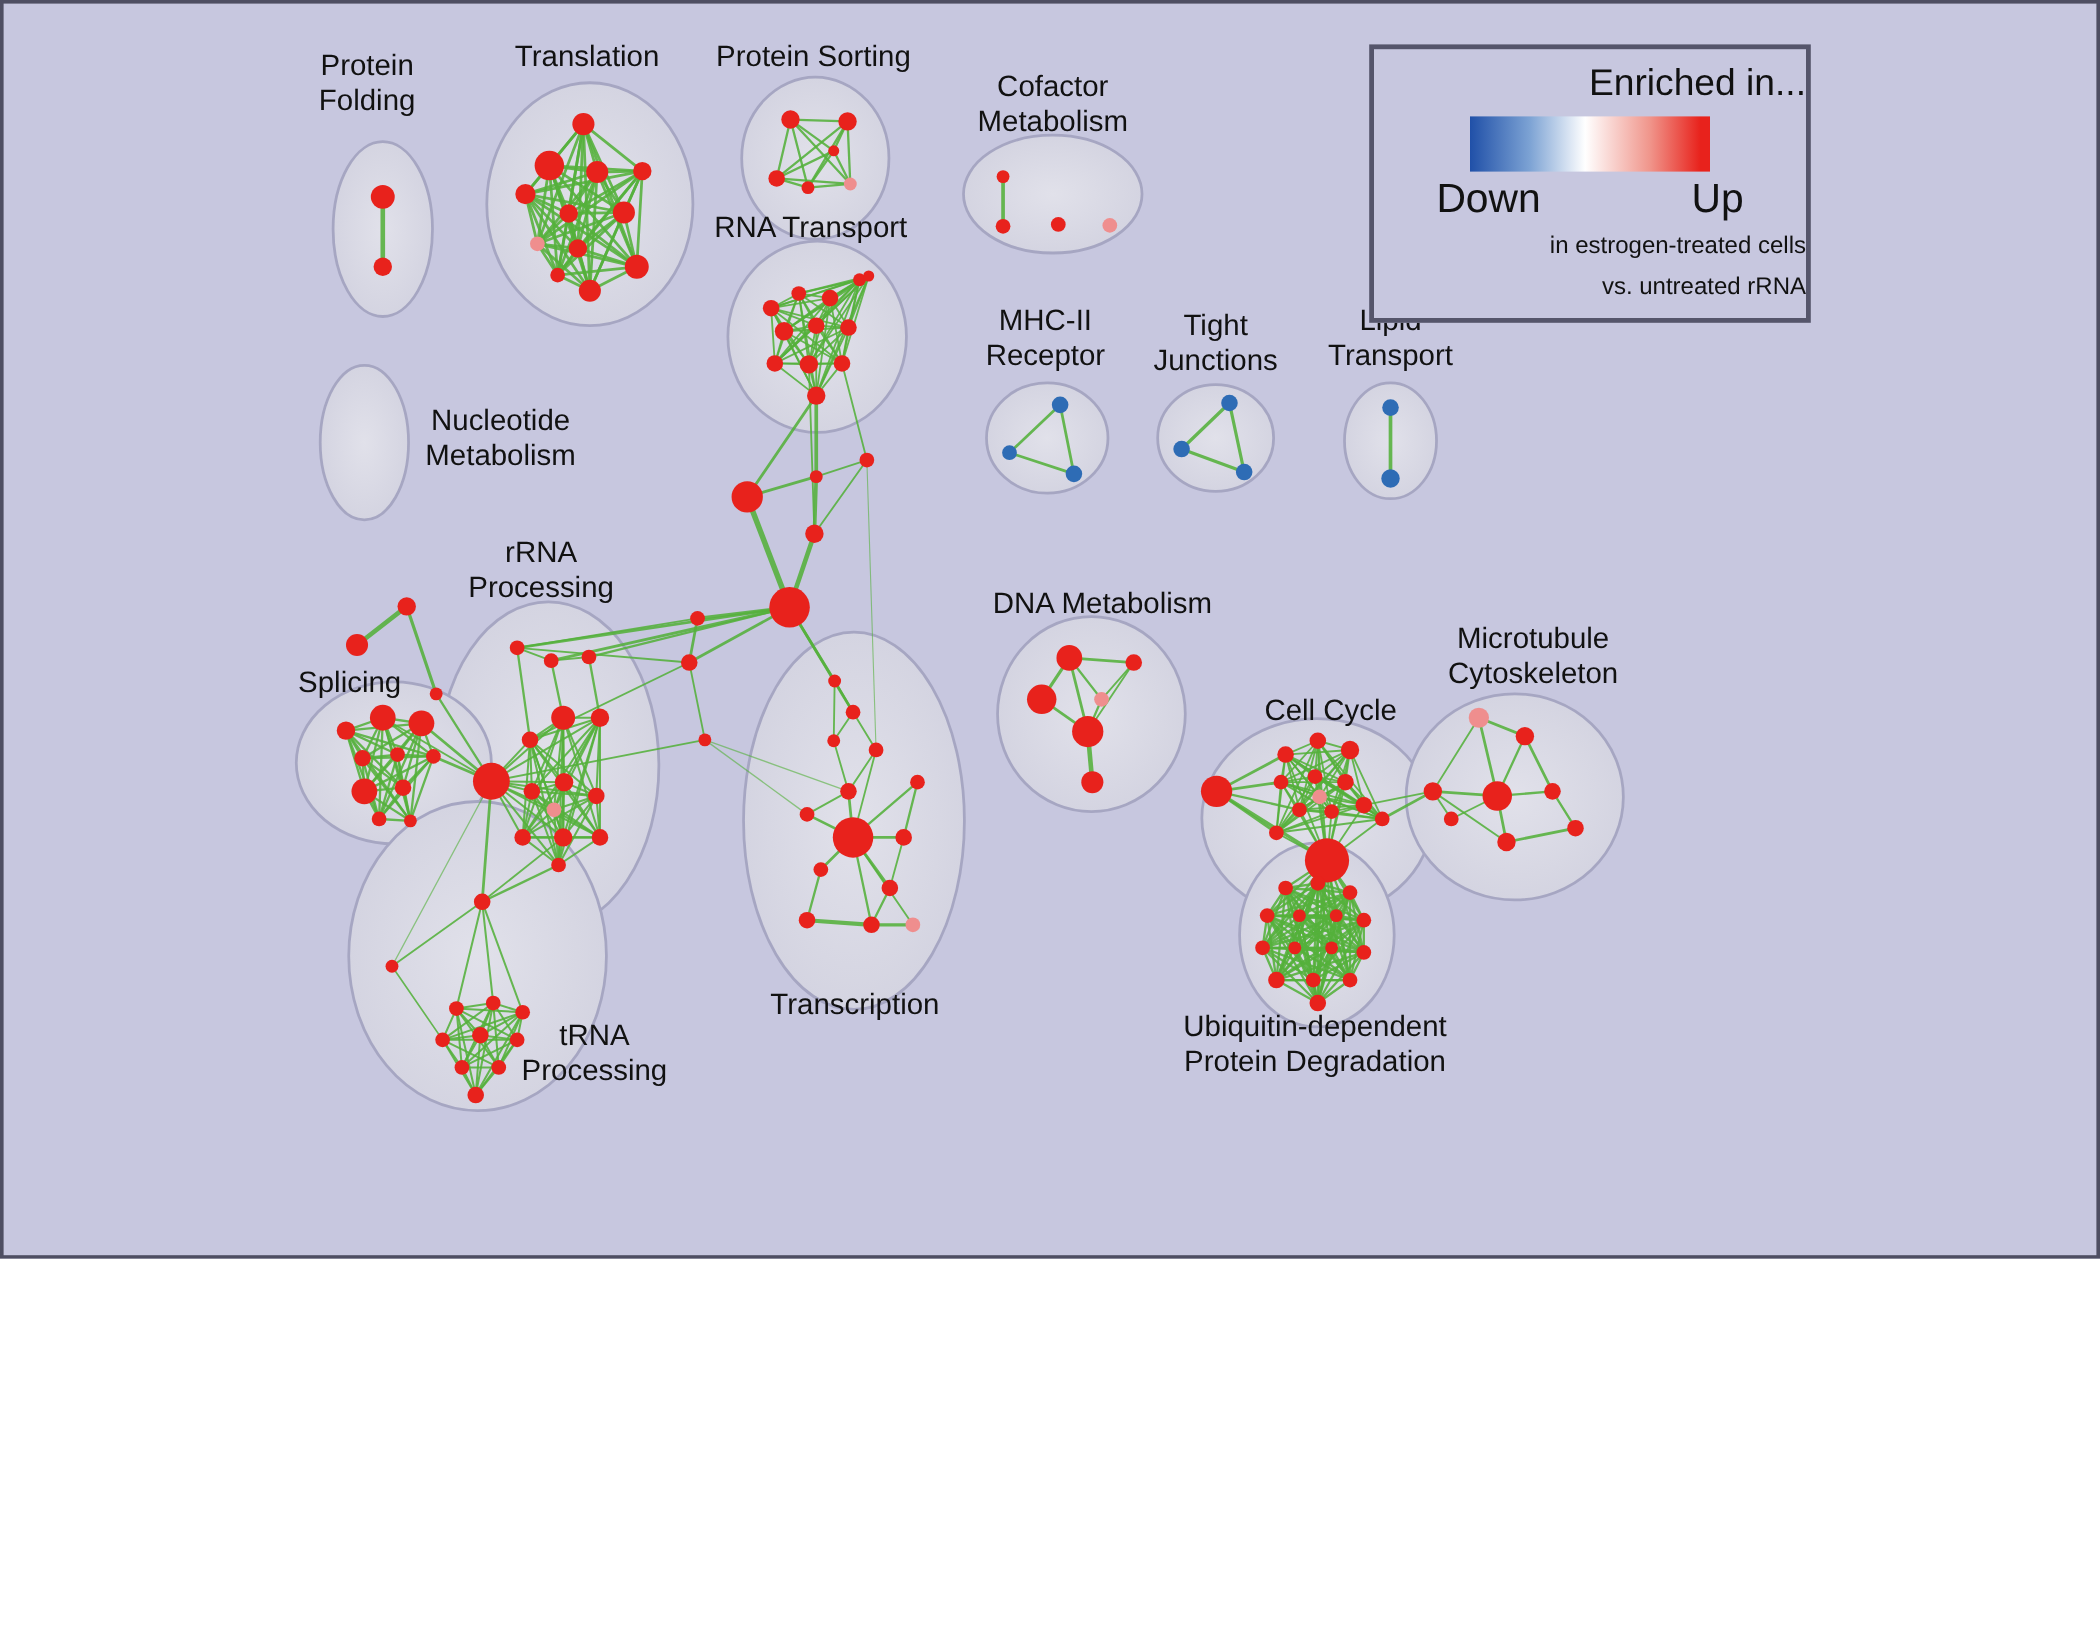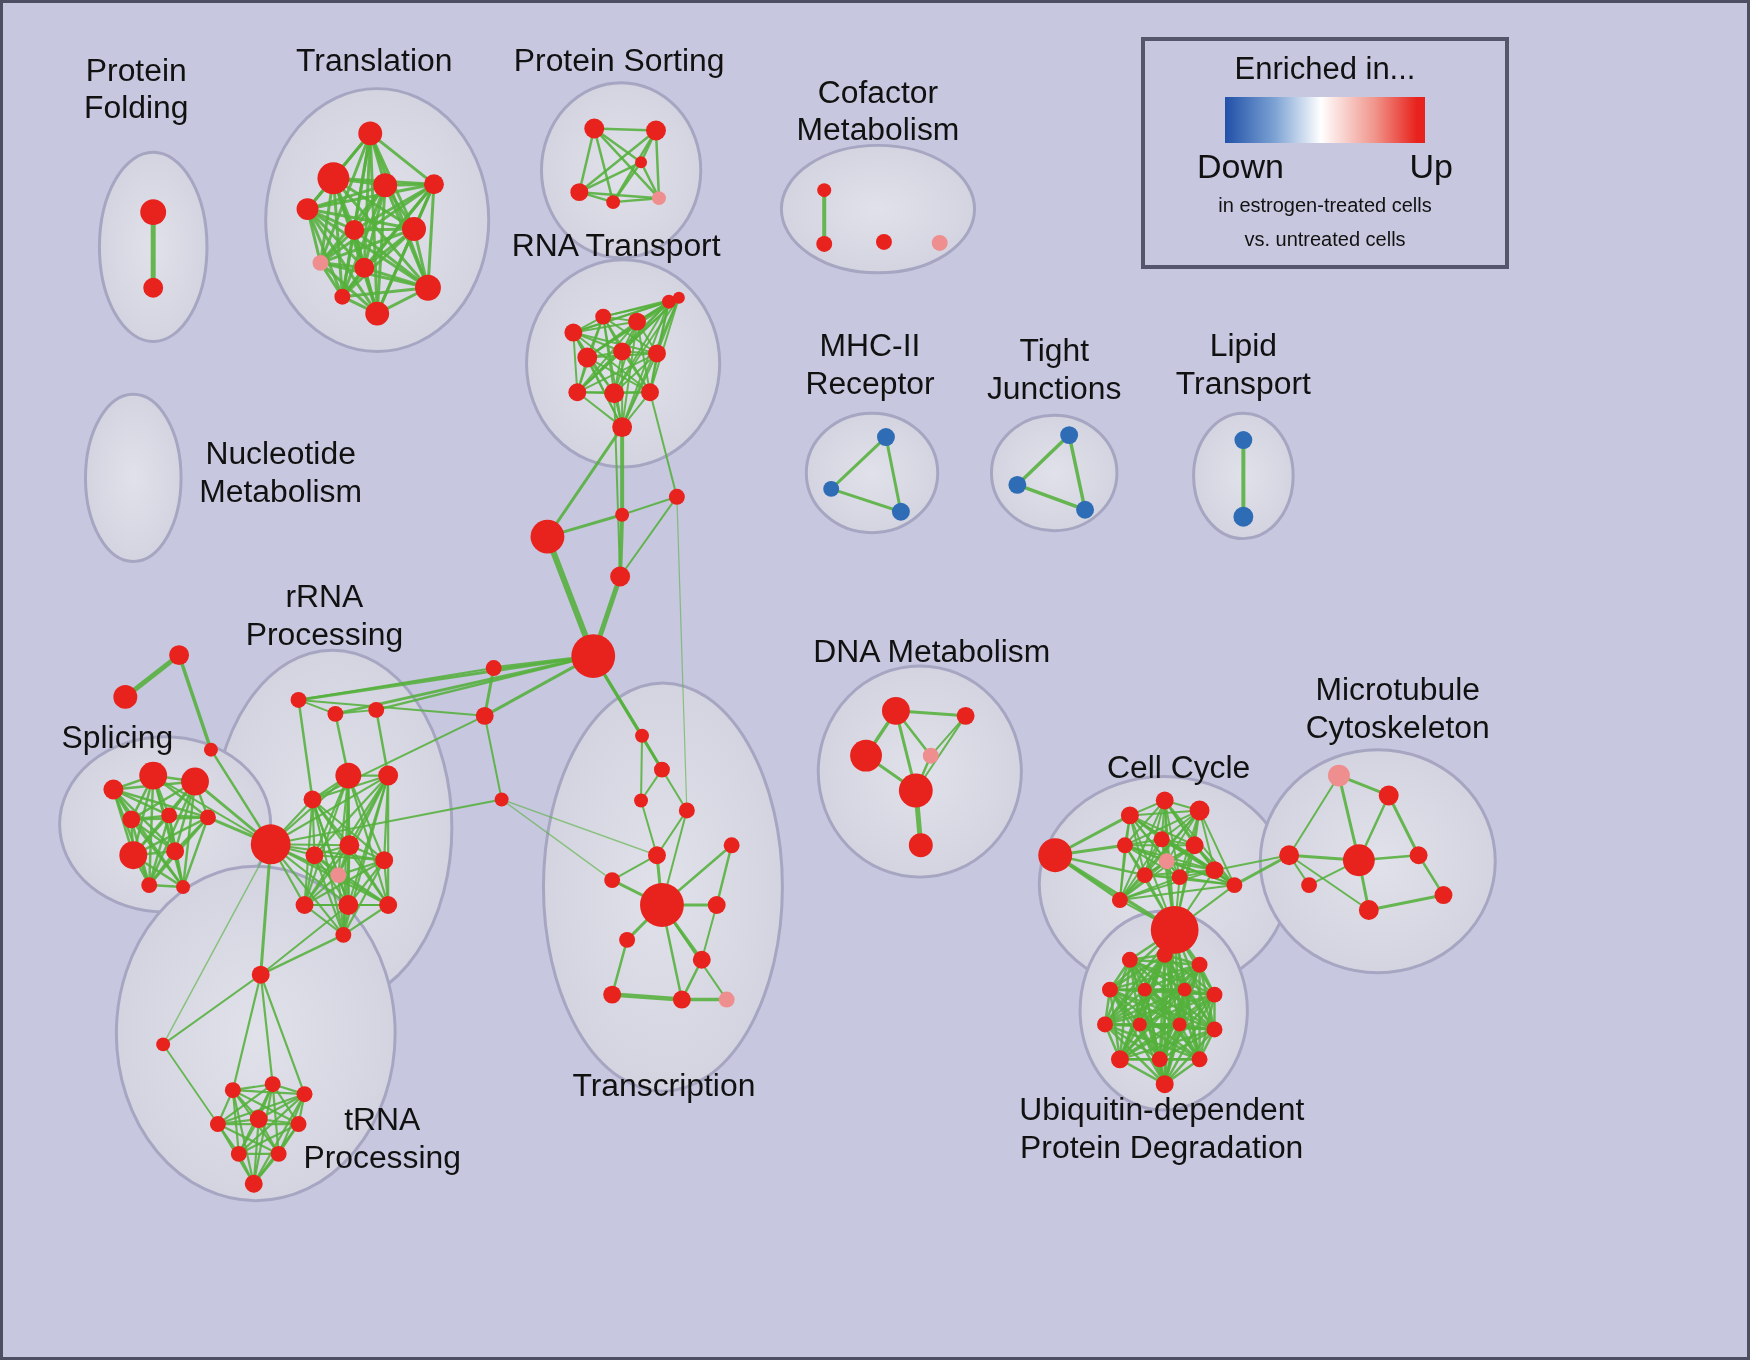--- a/index.html
+++ b/index.html
@@ -1,31 +1,31 @@
 <!DOCTYPE html>
 <html><head>
 <meta charset="utf-8">
 <style>
   * { margin:0; padding:0; box-sizing:border-box; }
   body { background:#ffffff; font-family:"Liberation Sans", sans-serif; }
   .figure {
     position:relative;
-    width:1750px; height:1360px;
+    width:1750px; height:1049px;
     background:var(--bg, #c7c7df);
     border:3px solid var(--frame, #4e4e62);
     overflow:hidden;
   }
   svg#net { position:absolute; left:0; top:0; width:100%; height:100%; }
   .cluster { fill:url(#clusterGrad); stroke:var(--cstroke, #a6a6c2); stroke-width:3; }
   .edge { fill:none; stroke:var(--edge, #54b13b); stroke-linecap:round; }
   .cluster-label { font-size:32px; fill:#111; font-family:"Liberation Sans", sans-serif; }
   .legend {
     position:absolute; left:1138px; top:34px; width:368px; height:232px;
     border:4px solid #55556b; background:var(--bg, #c7c7df);
-    text-align:center; padding-top:10px;
+    text-align:right; padding-top:10px;
   }
   .legend-title { font-size:31px; color:#111; }
   .legend-gradient { width:200px; height:46px; margin:10px auto 4px auto; }
   .legend-row {
     display:flex; justify-content:space-between;
     width:256px; margin:2px auto 2px auto; font-size:34px; color:#111;
   }
   .legend-caption { font-size:20px; line-height:34px; color:#111; }
 </style>
 </head>
@@ -840,15 +840,15 @@
     </svg>
 
   <div class="legend">
     <div class="legend-title">Enriched in...</div>
     <div class="legend-gradient" style="background: linear-gradient(to right, rgb(32, 80, 168) 0%, rgb(125, 163, 212) 25%, rgb(255, 255, 255) 48%, rgb(240, 149, 139) 75%, rgb(232, 34, 28) 96%);"></div>
     <div class="legend-row">
       <span>Down</span>
       <span>Up</span>
     </div>
     <div class="legend-caption">in estrogen-treated cells</div>
-    <div class="legend-caption">vs. untreated cells</div>
+    <div class="legend-caption">vs. untreated rRNA</div>
   </div>
 </div>
 
 </body></html>

